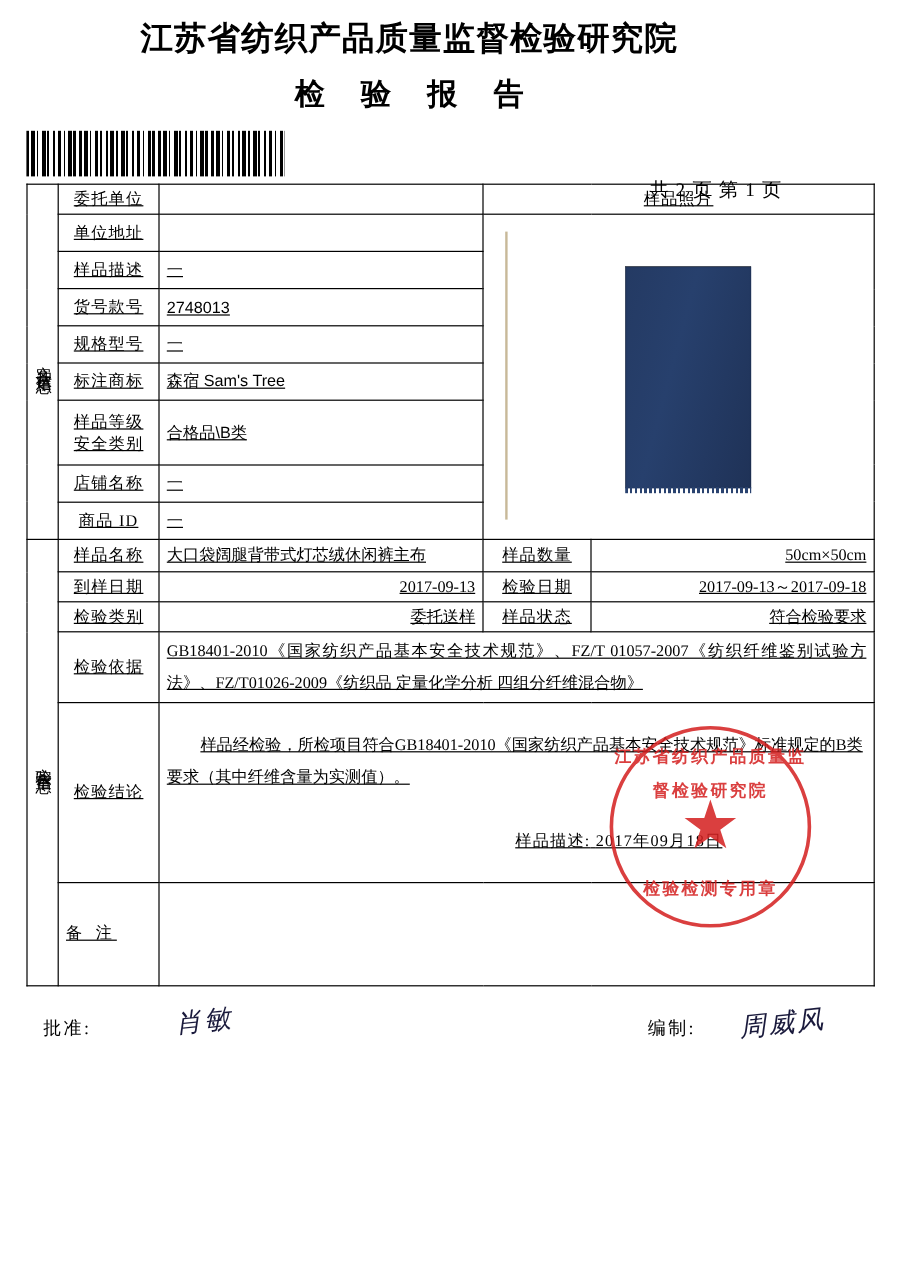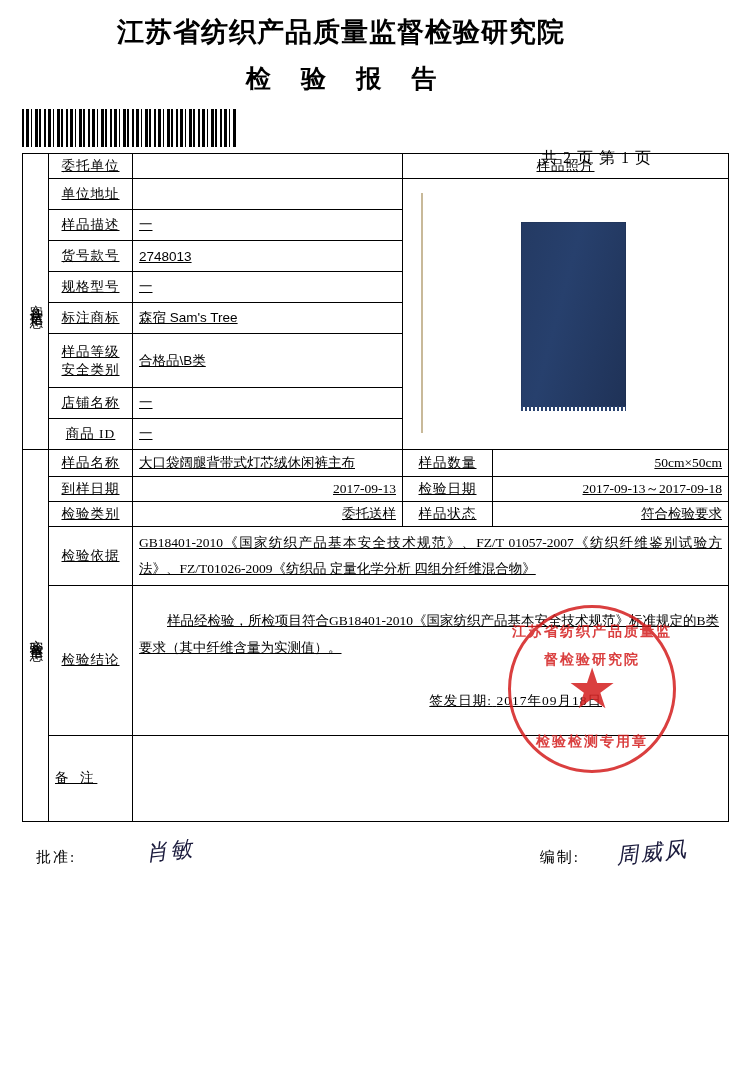--- a/index.html
+++ b/index.html
@@ -321,21 +321,21 @@
     </tr>
     <tr>
       <td class="field-label">检验依据</td>
       <td class="basis-cell" colspan="3">GB18401-2010《国家纺织产品基本安全技术规范》、FZ/T 01057-2007《纺织纤维鉴别试验方法》、FZ/T01026-2009《纺织品 定量化学分析 四组分纤维混合物》</td>
     </tr>
     <tr>
       <td class="field-label">检验结论</td>
       <td class="conclusion-cell" colspan="3">
         <div class="conclusion-text">样品经检验，所检项目符合GB18401-2010《国家纺织产品基本安全技术规范》标准规定的B类要求（其中纤维含量为实测值）。</div>
         <div class="sign-row">
-          <span>签发日期:</span>
+          <span>样品描述:</span>
           <span>2017年09月18日</span>
         </div>
         <div class="stamp">
           <div class="arc-top">江苏省纺织产品质量监督检验研究院</div>
           <div class="star">★</div>
           <div class="arc-bottom">检验检测专用章</div>
         </div>
       </td>
     </tr>
     <tr>

